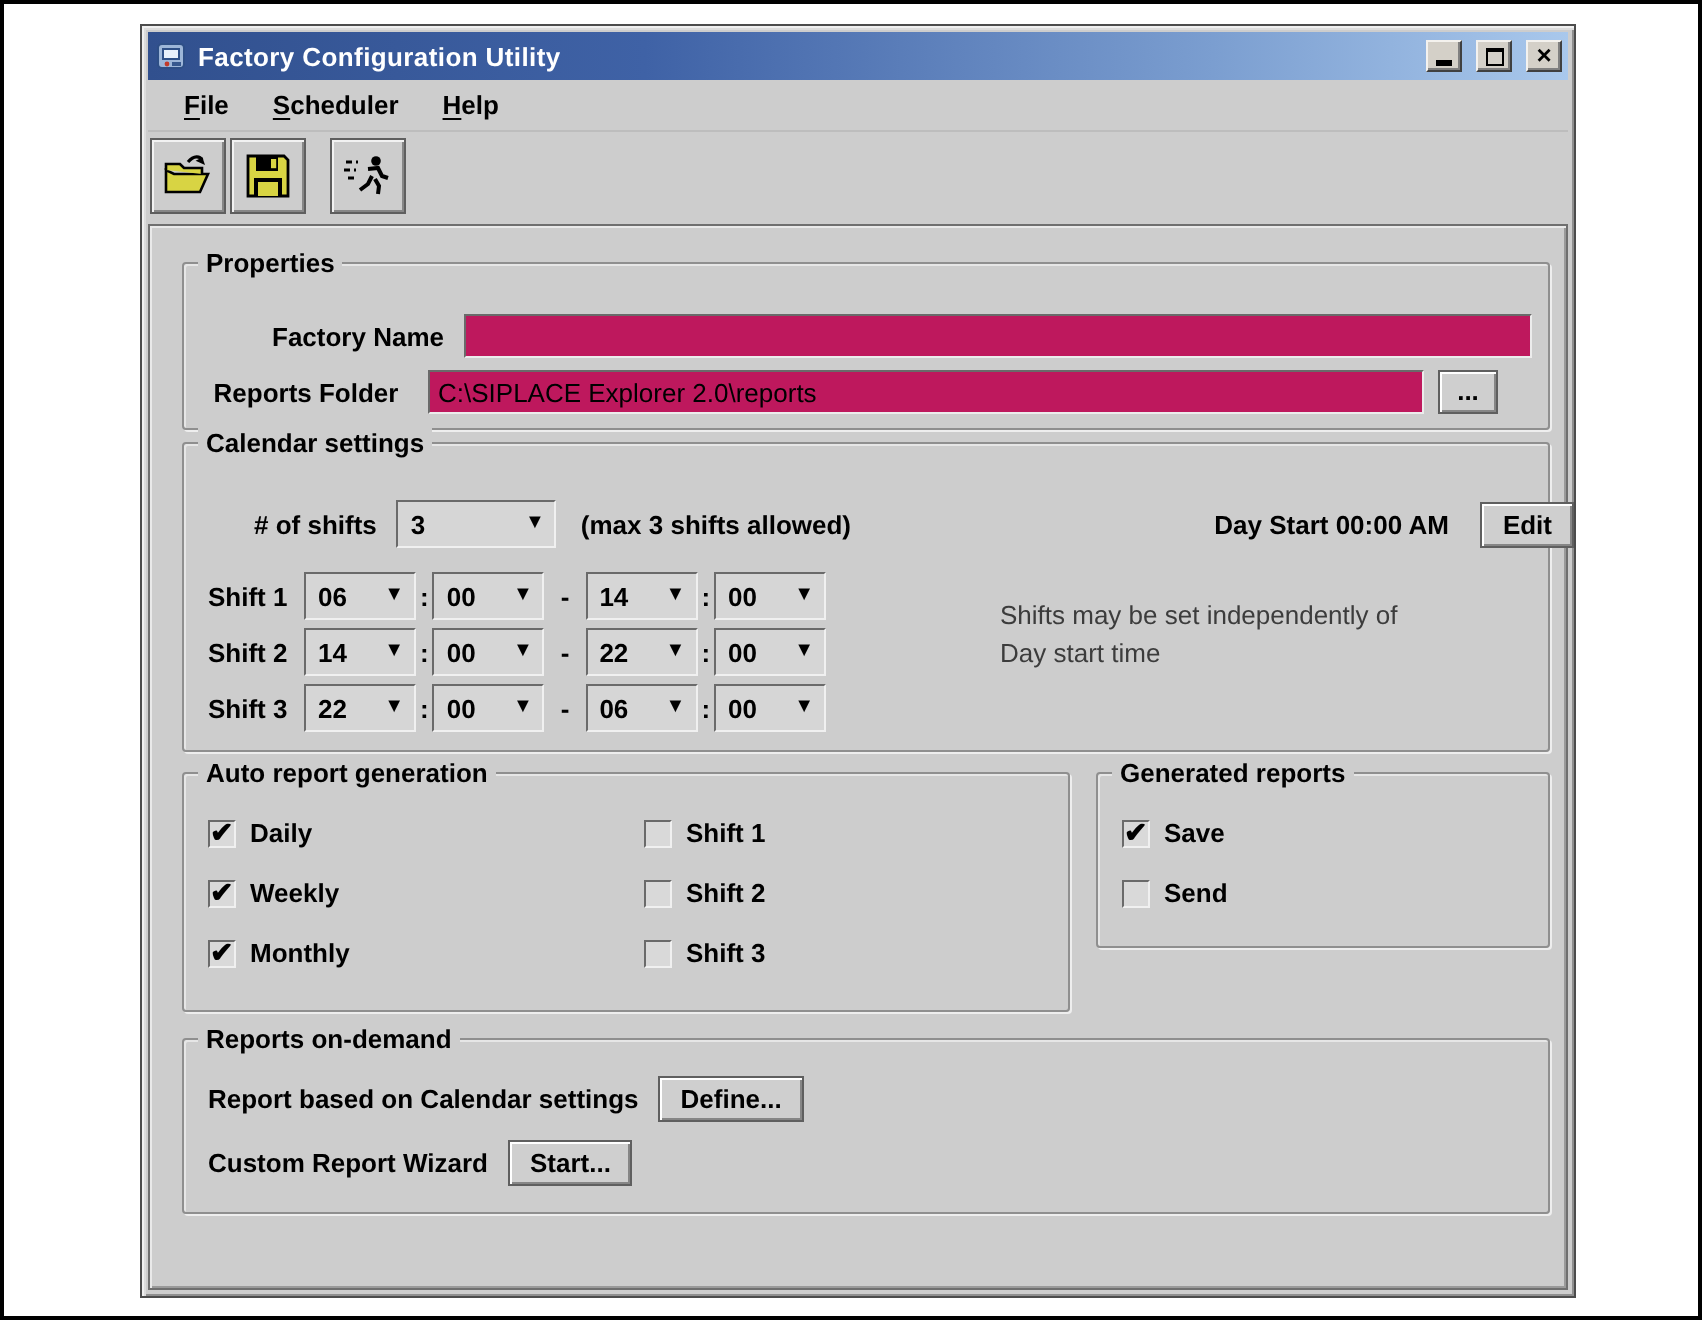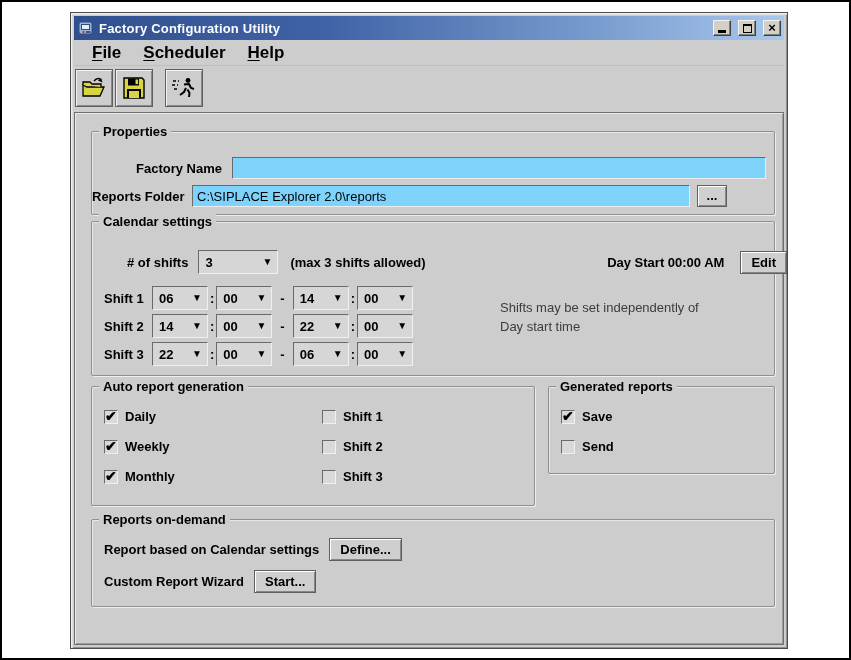--- a/index.html
+++ b/index.html
@@ -26,21 +26,21 @@
             box-shadow: inset -1px -1px 0 #808080;
             display:flex; align-items:center; justify-content:center;
             font-size:11px; font-weight:bold; color:#000; margin-left:2px; cursor:default; }
   .glyph-min { width:8px; height:3px; border-bottom:3px solid #000; margin-top:7px; }
   .glyph-max { width:9px; height:9px; border:1px solid #000; border-top-width:2px; }
   .glyph-close { font-size:13px; line-height:10px; font-weight:bold; }
 
   
   .menubar { height:26px; flex:0 0 26px; display:flex; align-items:center;
              padding-left:9px; gap:4px; border-bottom:1px solid #bdbdbd; }
-  .menu-item { font-weight:bold; font-size:17px; padding:3px 9px; color:#000; cursor:default; }
+  .menu-item { font-weight:bold; font-size:13px; padding:3px 9px; color:#000; cursor:default; }
   .menu-item u { text-underline-offset:2px; }
 
   
   .toolbar { height:46px; flex:0 0 46px; display:flex; align-items:flex-start;
              padding:3px 0 0 1px; }
   .toolbtn { width:38px; height:38px; background:#cdcdcd; border:1px solid #5f5f5f;
              box-shadow: inset 1px 1px 0 #f2f2f2, inset -1px -1px 0 #878787;
              display:flex; align-items:center; justify-content:center; cursor:default; }
   .toolbtn + .toolbtn { margin-left:2px; }
   .toolbtn.gap { margin-left:12px; }
@@ -64,21 +64,21 @@
   
   .group { position:absolute; border:1px solid #8f8f8f; border-radius:2px;
            box-shadow: 1px 1px 0 rgba(255,255,255,.65), inset 1px 1px 0 rgba(255,255,255,.5); }
   .group-title { position:absolute; top:-8px; left:7px; background:#cdcdcd;
                  padding:0 4px; font-weight:bold; font-size:13px; white-space:nowrap; }
 
   .lbl { font-weight:bold; font-size:13px; color:#000; white-space:nowrap; }
   .note { font-size:13px; color:#3c3c3c; line-height:19px; }
 
   
-  .tfield { background:#7dd3fc; border:1px solid #6a6a6a;
+  .tfield { background:#be185d; border:1px solid #6a6a6a;
             border-right-color:#ececec; border-bottom-color:#ececec;
             height:22px; font-family:"Liberation Sans",sans-serif; font-size:13px;
             padding:0 4px; color:#000; }
   .btn { background:#cfcfcf; border:1px solid #5f5f5f;
          box-shadow: inset 1px 1px 0 #ffffff, inset -1px -1px 0 #868686;
          font-family:"Liberation Sans",sans-serif; font-weight:bold; font-size:13px;
          color:#000; padding:3px 10px; cursor:default; }
   .combo { height:24px; background:#d6d6d6; border:1px solid #6a6a6a;
            border-right-color:#f0f0f0; border-bottom-color:#f0f0f0;
            display:flex; align-items:center; justify-content:space-between;
@@ -159,21 +159,21 @@
 
     <div class="panel">
 
       <div class="group" style="left:16px; top:18px; width:684px; height:84px;">
         <span class="group-title">Properties</span>
         <div style="position:absolute; left:0; top:25px; width:100%; display:flex; align-items:center;">
           <span class="lbl" style="width:140px; text-align:right; padding-right:10px;">Factory Name</span>
           <input class="tfield" type="text" style="width: 534px;" value="">
         </div>
         <div style="position:absolute; left:0; top:53px; width:100%; display:flex; align-items:center;">
-          <span class="lbl" style="width:100px; text-align:left; ">Reports Folder</span>
+          <span class="lbl" style="width:122px; text-align:center; ">Reports Folder</span>
           <input class="tfield" type="text" style="width: 498px;" value="C:\SIPLACE Explorer 2.0\reports">
           <button class="btn" style="margin-left:7px; width:30px; padding:2px 0; height:22px; line-height:10px;">...</button>
         </div>
       </div>
 
       <div class="group" style="left:16px; top:108px; width:684px; height:155px;">
         <span class="group-title">Calendar settings</span>
 
         <div style="position:absolute; left:12px; top:28px; width:660px; display:flex; align-items:center;margin-left:23px;">
           <span class="lbl"># of shifts</span>

